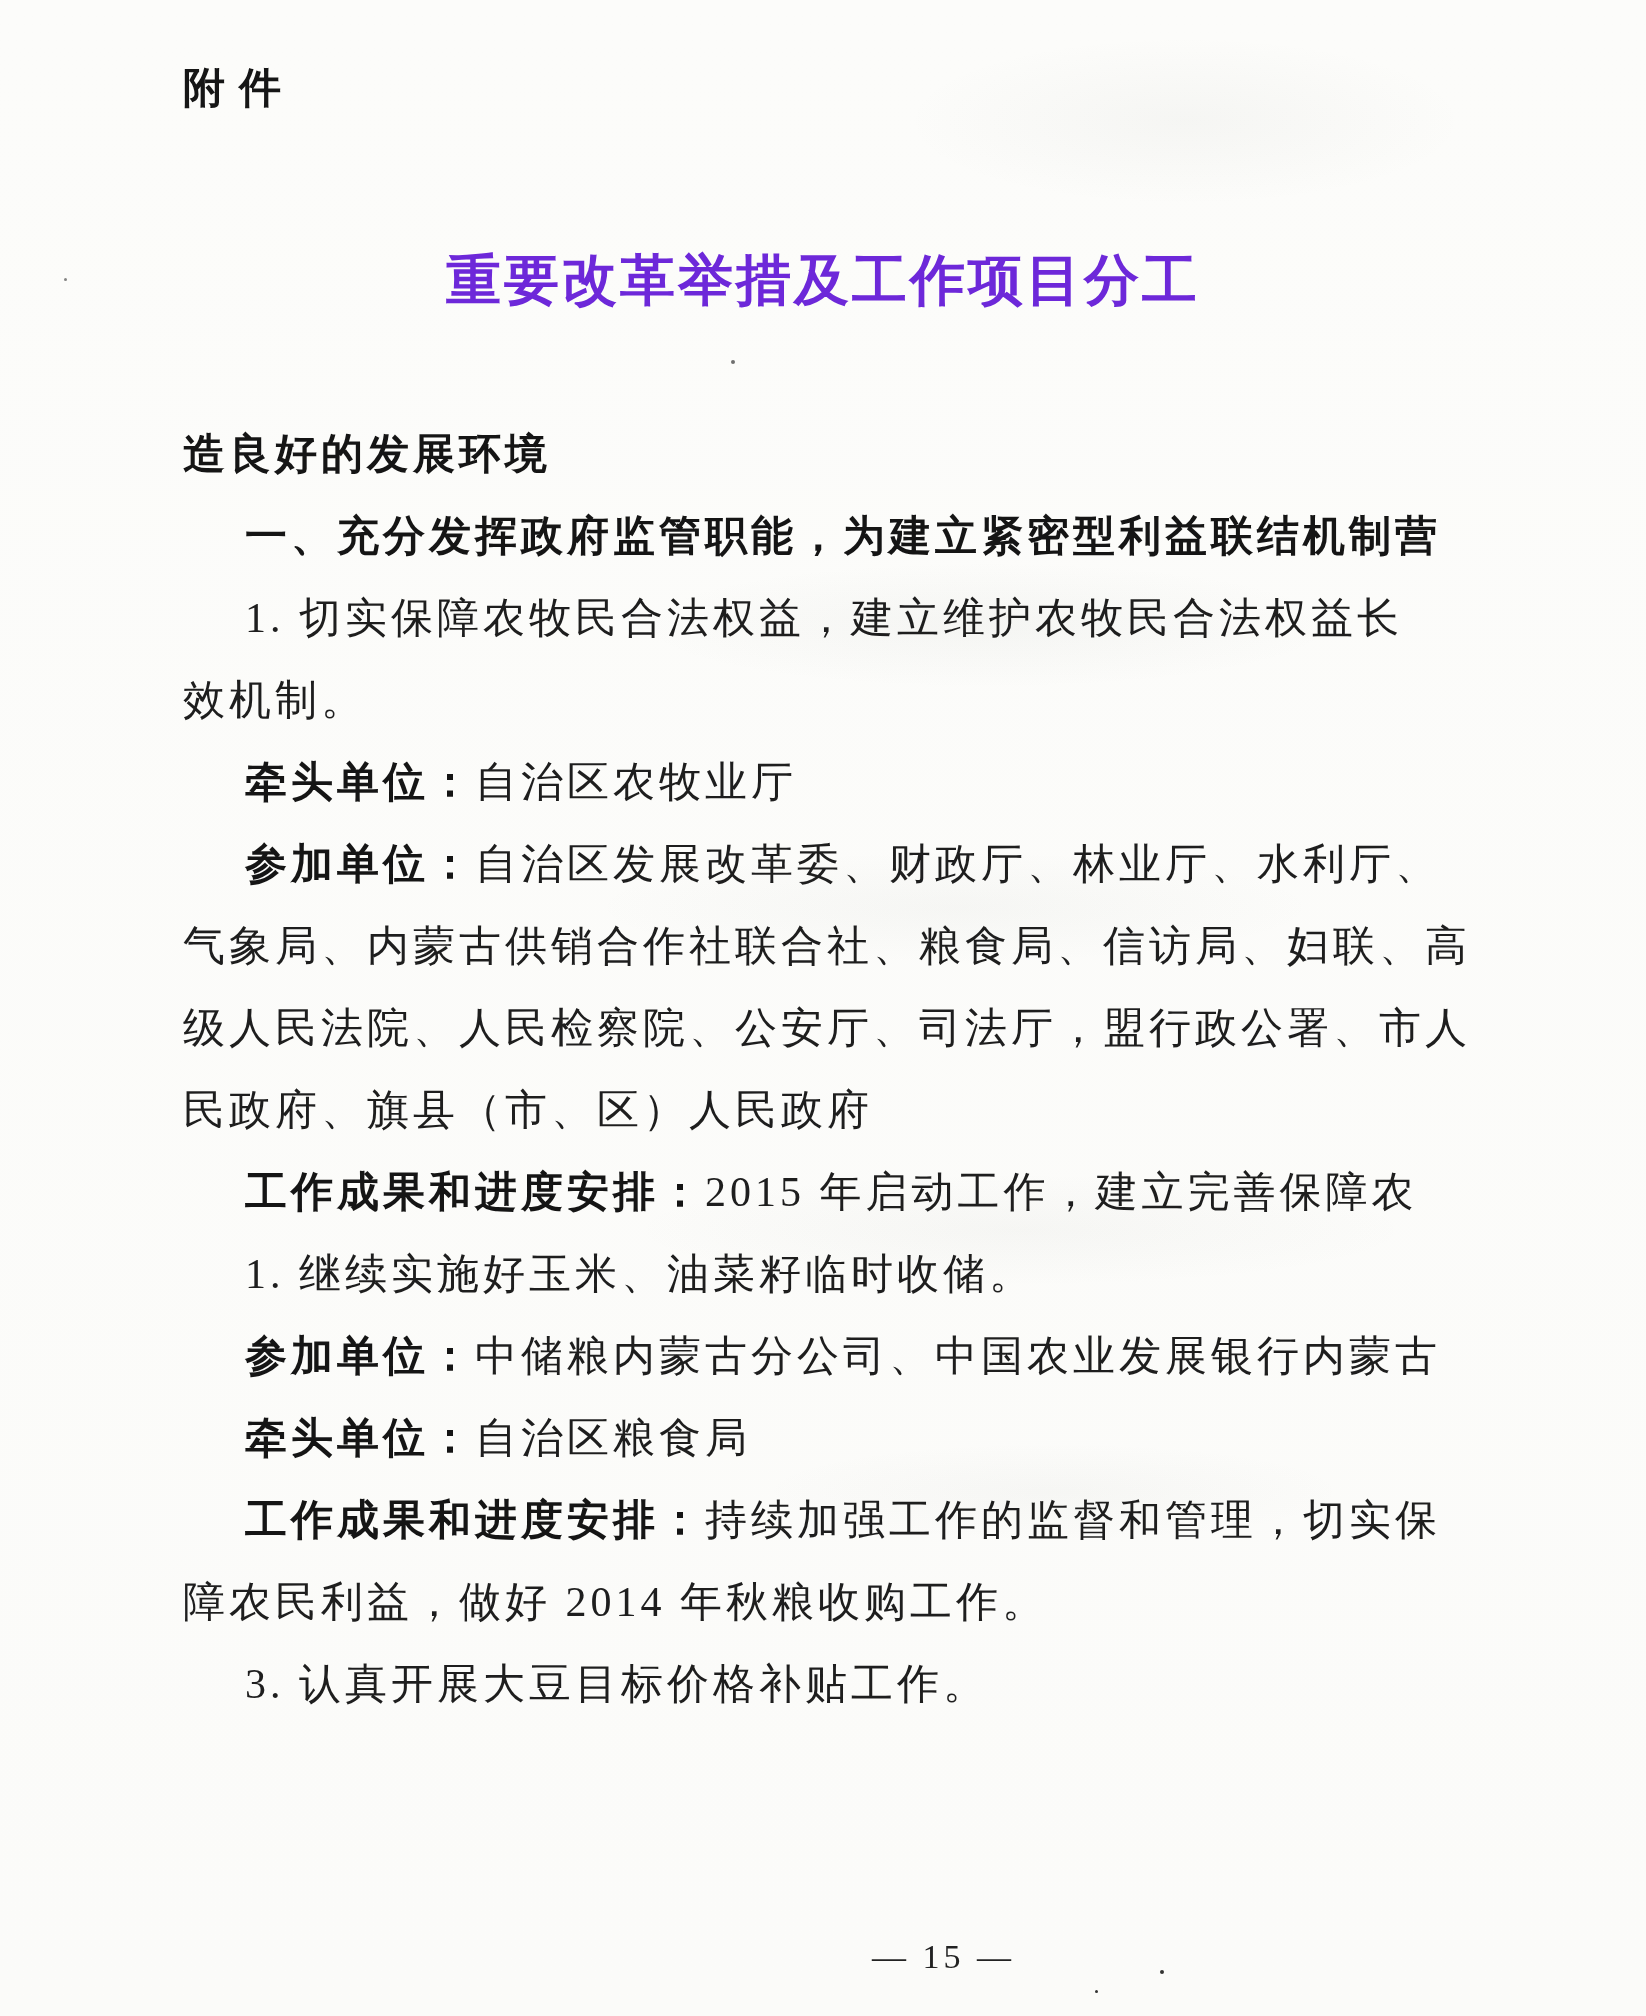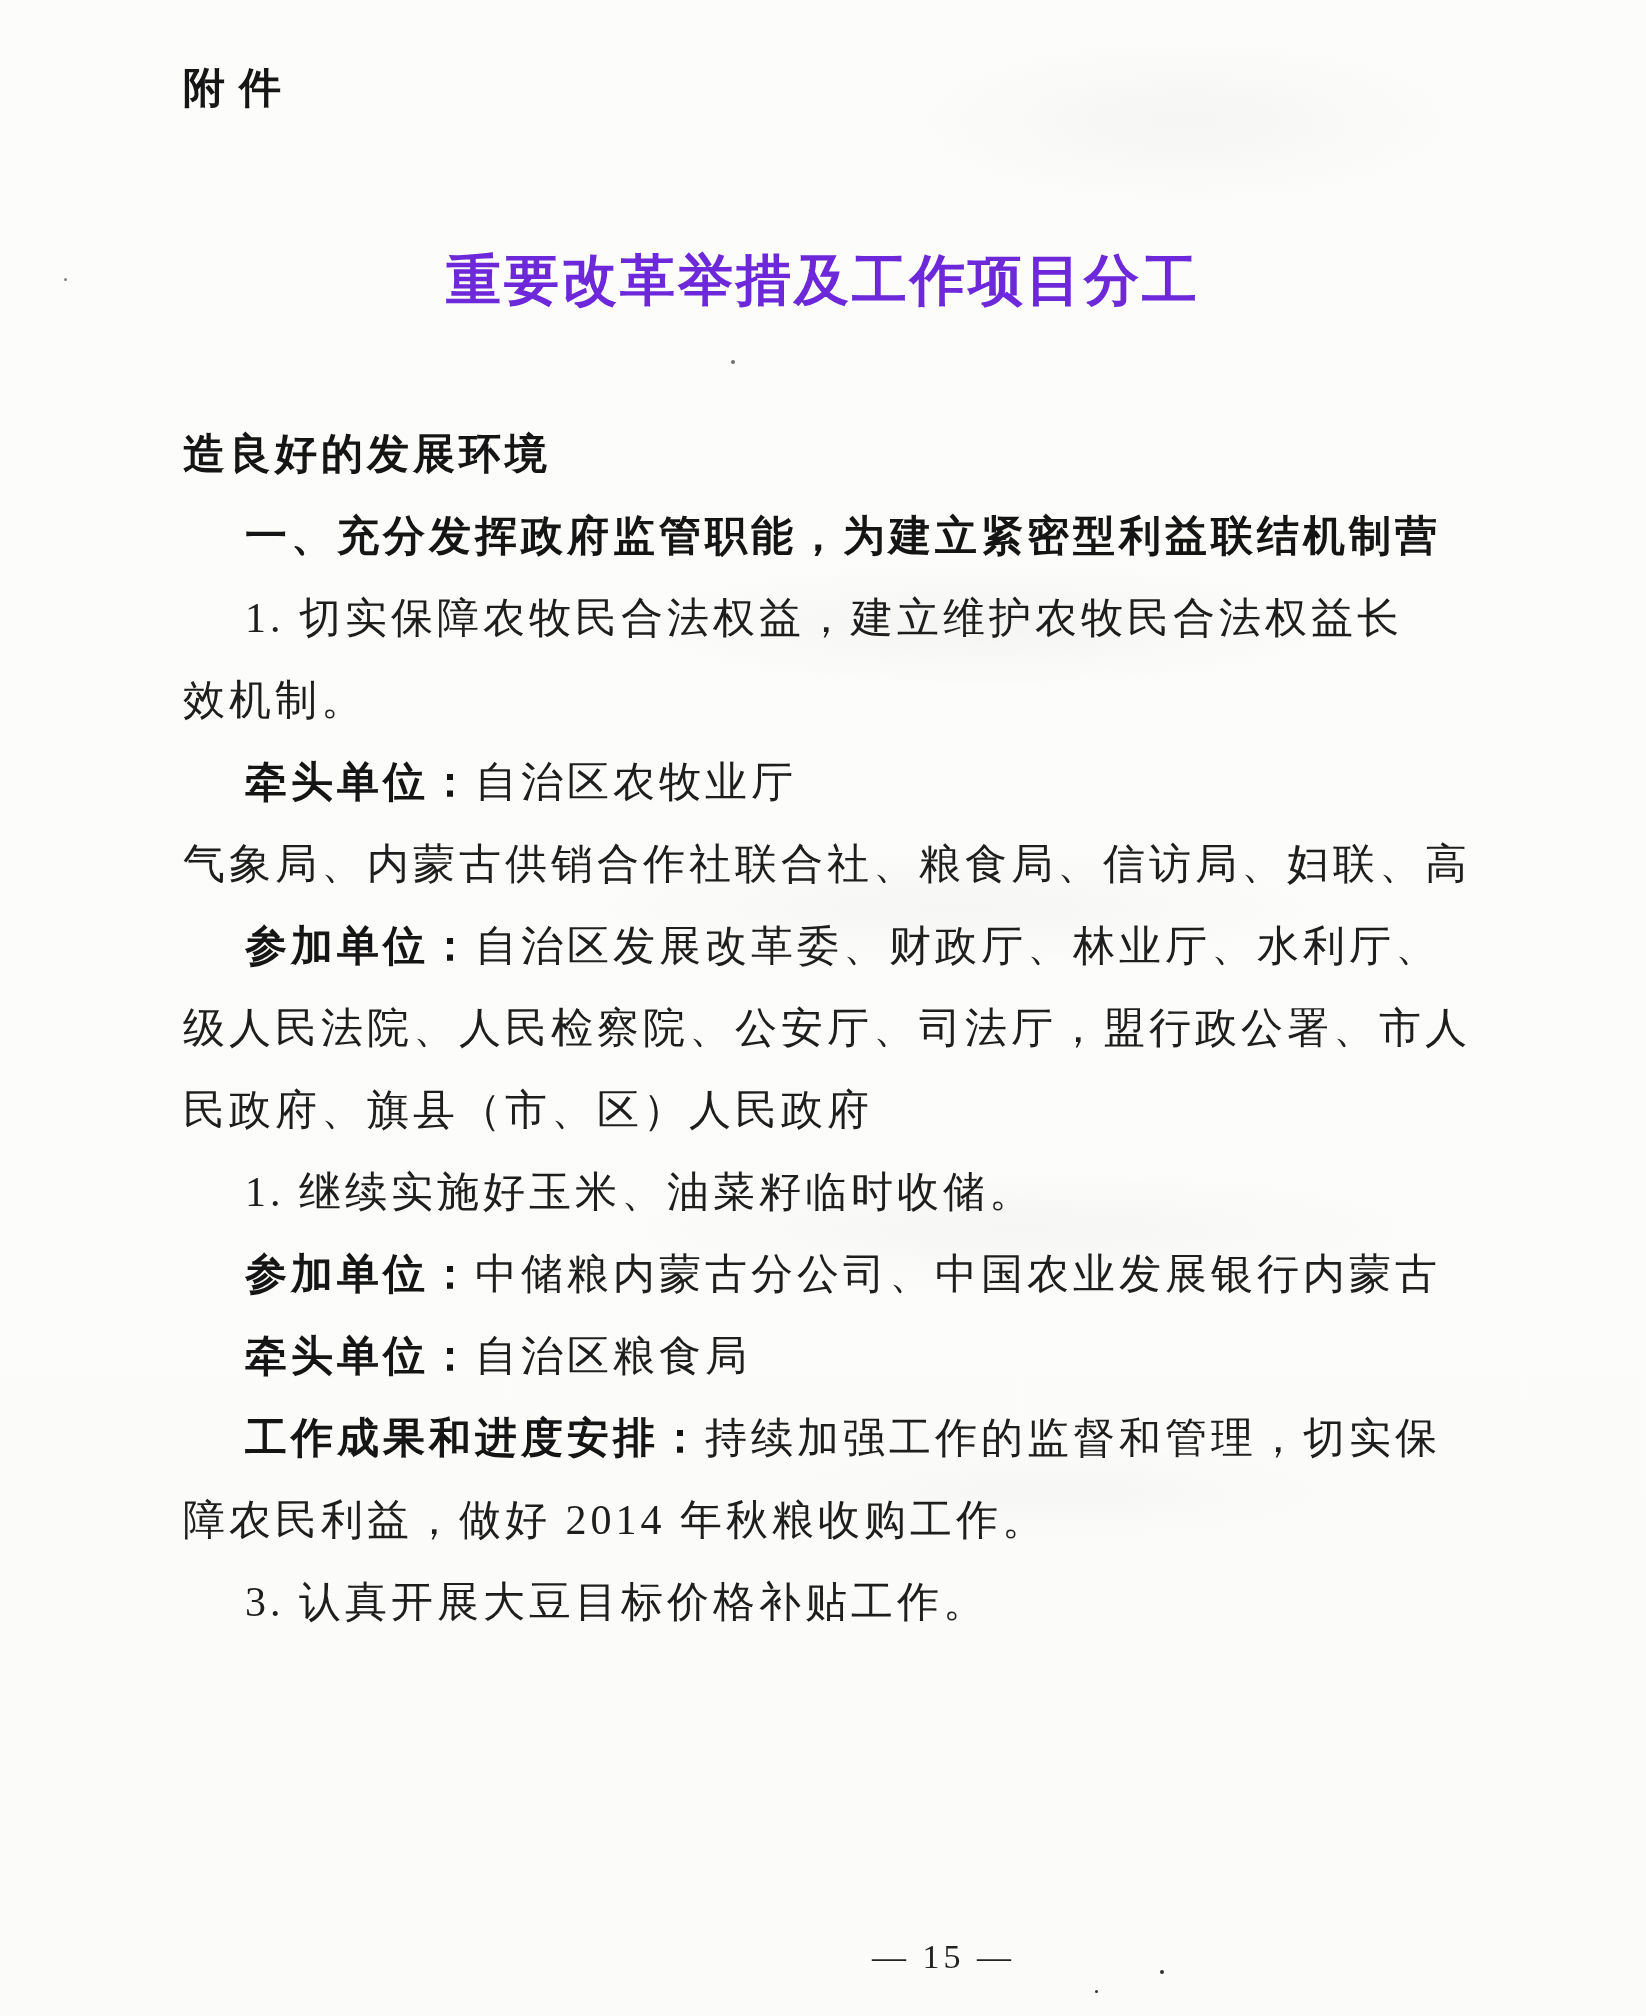--- a/index.html
+++ b/index.html
@@ -91,24 +91,25 @@
   <div class="attachment">附件</div>
 
   <div class="title">重要改革举措及工作项目分工</div>
 
   <div class="body-block">
     <div class="line"><span class="b">造良好的发展环境</span><span></span></div>
     <div class="line indent"><span class="b">一、充分发挥政府监管职能，为建立紧密型利益联结机制营</span><span></span></div>
     <div class="line indent"><span class="b"></span><span>1. 切实保障农牧民合法权益，建立维护农牧民合法权益长</span></div>
     <div class="line"><span class="b"></span><span>效机制。</span></div>
     <div class="line indent"><span class="b">牵头单位：</span><span>自治区农牧业厅</span></div>
+    <div class="line indent"><span class="b">参加单位：</span><span>自治区发展改革委、财政厅、林业厅、水利厅、</span></div>
     <div class="line"><span class="b"></span><span>气象局、内蒙古供销合作社联合社、粮食局、信访局、妇联、高</span></div>
-    <div class="line indent"><span class="b">参加单位：</span><span>自治区发展改革委、财政厅、林业厅、水利厅、</span></div>
     <div class="line"><span class="b"></span><span>级人民法院、人民检察院、公安厅、司法厅，盟行政公署、市人</span></div>
     <div class="line"><span class="b"></span><span>民政府、旗县（市、区）人民政府</span></div>
+    <div class="line indent"><span class="b">工作成果和进度安排：</span><span>2015 年启动工作，建立完善保障农</span></div>
     <div class="line indent"><span class="b"></span><span>1. 继续实施好玉米、油菜籽临时收储。</span></div>
     <div class="line indent"><span class="b">参加单位：</span><span>中储粮内蒙古分公司、中国农业发展银行内蒙古</span></div>
     <div class="line indent"><span class="b">牵头单位：</span><span>自治区粮食局</span></div>
     <div class="line indent"><span class="b">工作成果和进度安排：</span><span>持续加强工作的监督和管理，切实保</span></div>
     <div class="line"><span class="b"></span><span>障农民利益，做好 2014 年秋粮收购工作。</span></div>
     <div class="line indent"><span class="b"></span><span>3. 认真开展大豆目标价格补贴工作。</span></div>
   </div>
 
   <div class="page-number">— 15 —</div>
 

